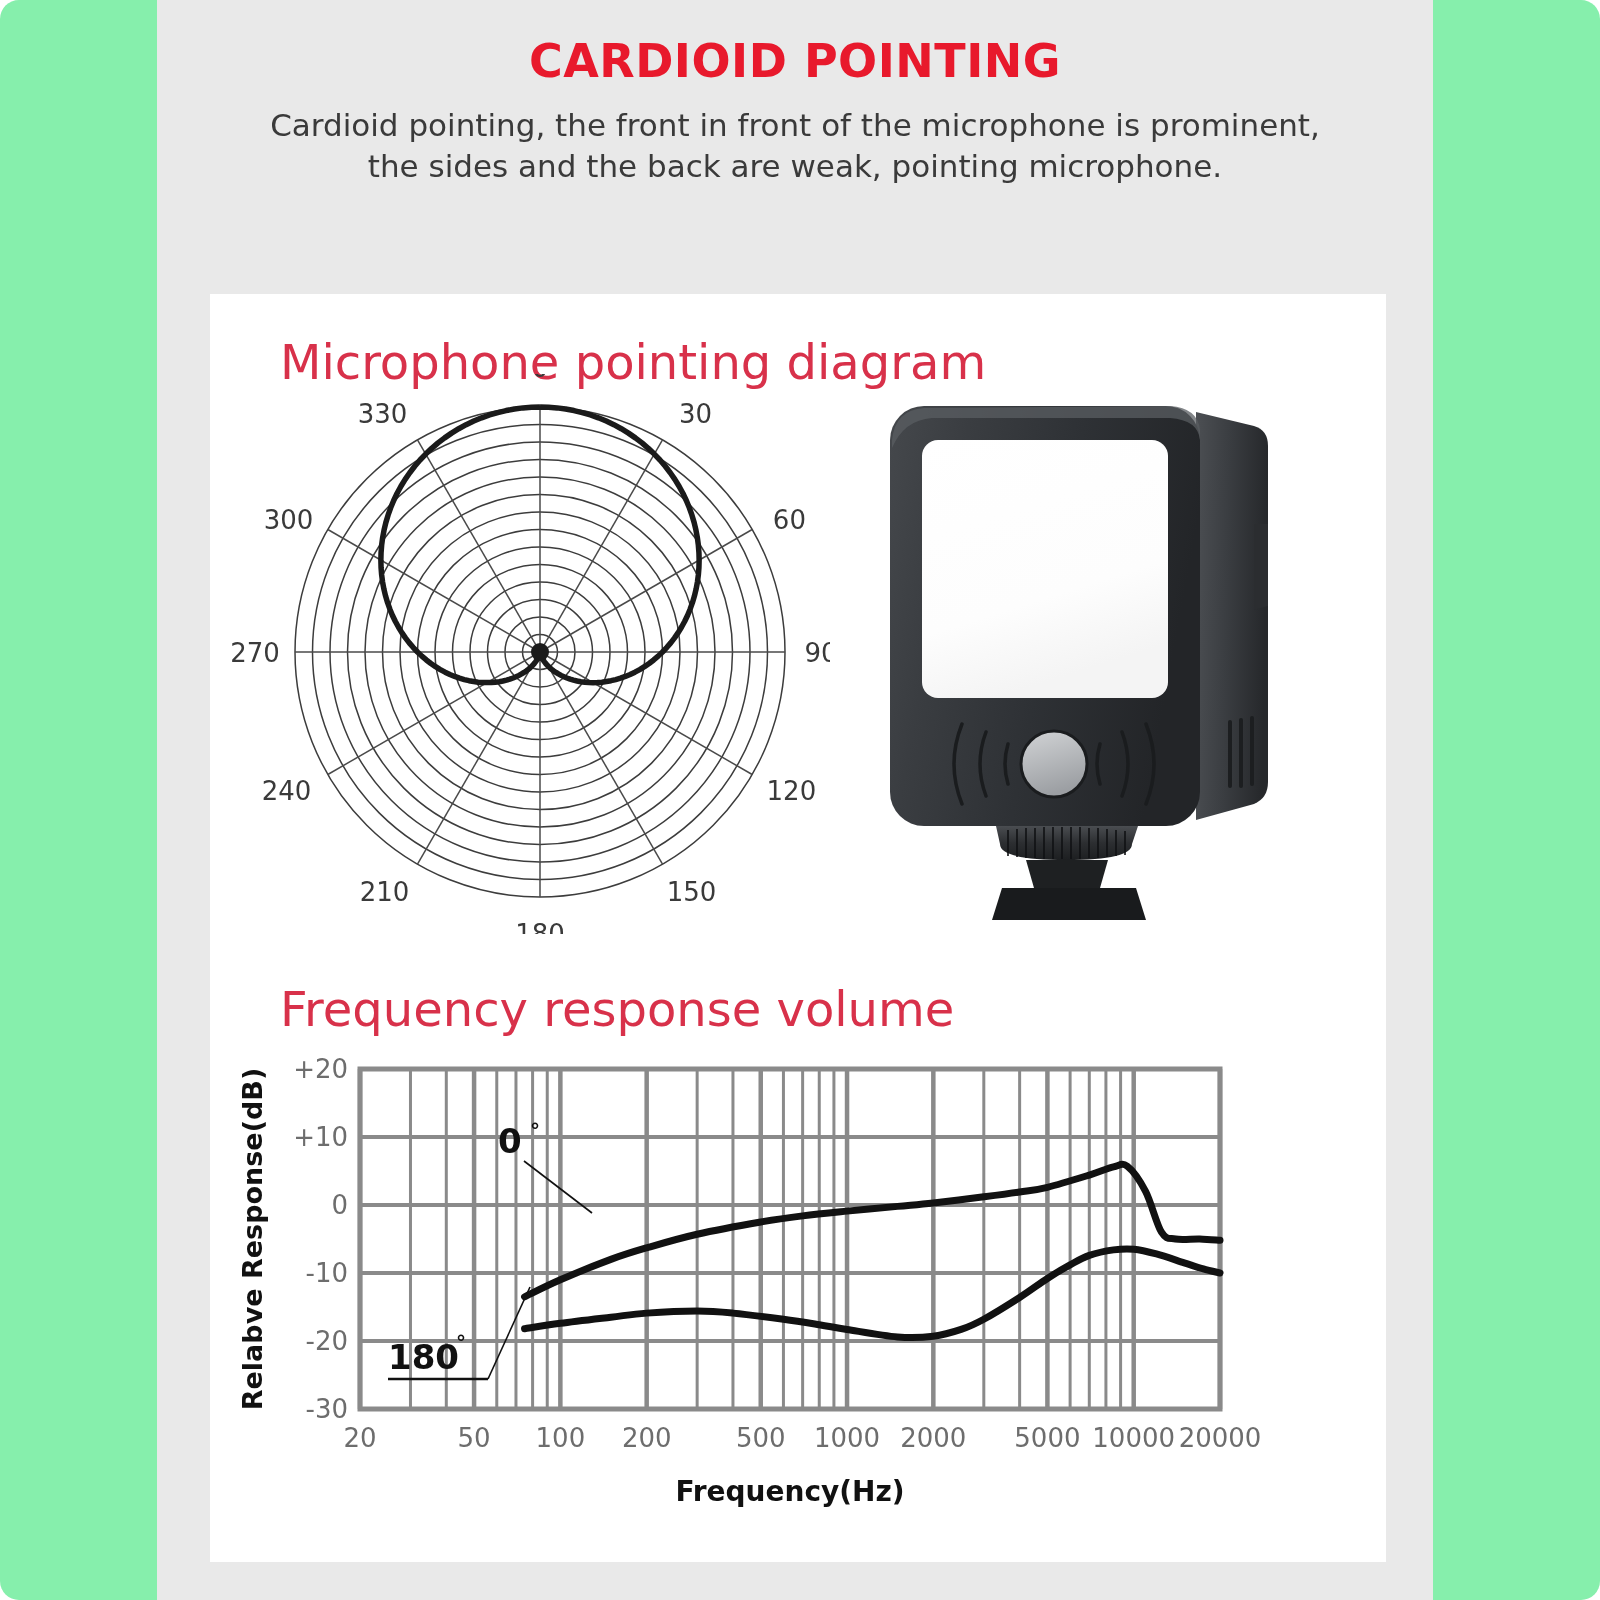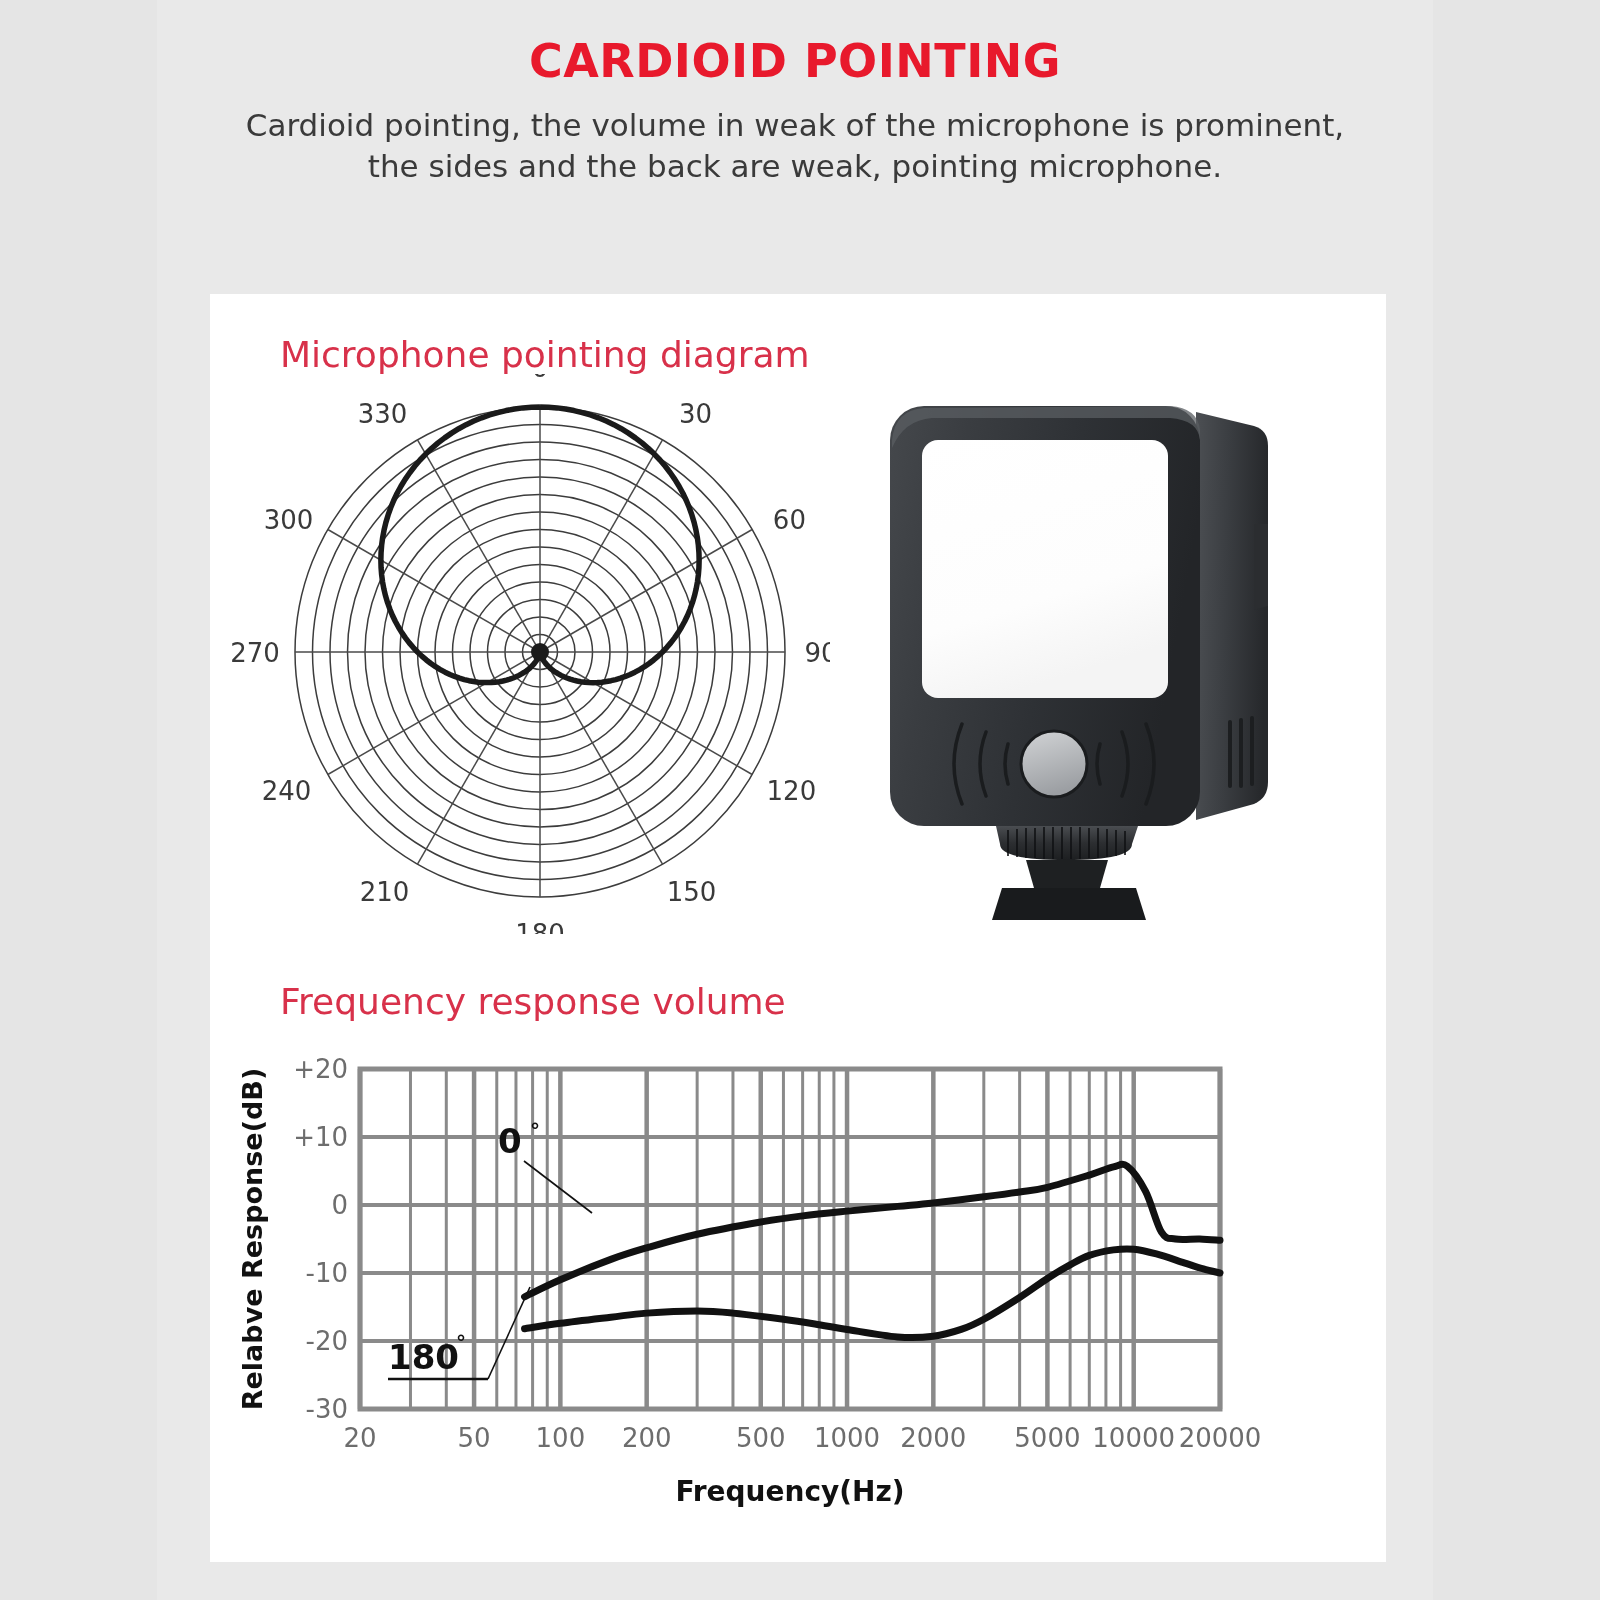--- a/index.html
+++ b/index.html
@@ -4,21 +4,22 @@
 <style>
   html,body{margin:0;padding:0;}
   body{
     width:1600px;height:1600px;
     background:#ffffff;
     font-family:"Liberation Sans", sans-serif;
     overflow:hidden;
   }
   #page{
     position:absolute;left:0;top:0;width:1600px;height:1600px;
-    background:#e5e5e5;
+    background:#86efac;
+    border-radius:19px;
   }
   
   #grey-panel{
     position:absolute;left:157px;top:0;width:1276px;height:1600px;
     background:#e9e9e9;
   }
   
   #header{
     position:absolute;left:157px;top:0;width:1276px;height:292px;
     text-align:center;
@@ -36,21 +37,21 @@
   }
   #subtitle .l2{display:block;}
   
   #card{
     position:absolute;left:210px;top:294px;width:1176px;height:1268px;
     background:#ffffff;
   }
   .section-title{
     position:absolute;
     color:#d8314a;
-    font-size:36px;
+    font-size:48px;
     font-family:"DejaVu Sans", sans-serif;
     white-space:nowrap;
   }
   #polar-title{left:70px;top:40px;}
   #freq-title{left:70px;top:687px;}
 
   
   #polar-wrap{position:absolute;left:20px;top:80px;width:600px;height:560px;}
   
   #product-wrap{position:absolute;left:640px;top:80px;width:520px;height:580px;}
@@ -63,21 +64,21 @@
 </head>
 <body>
 
 <div id="page">
 
   <div id="grey-panel"></div>
 
   <div id="header">
     <div id="title">CARDIOID POINTING</div>
     <div id="subtitle">
-      <span class="l1">Cardioid pointing, the volume in weak of the microphone is prominent,</span>
+      <span class="l1">Cardioid pointing, the front in front of the microphone is prominent,</span>
       <span class="l2">the sides and the back are weak, pointing microphone.</span>
     </div>
   </div>
 
   <div id="card">
 
     <div class="section-title" id="polar-title">Microphone pointing diagram</div>
 
     <div id="polar-wrap">
       <svg width="600" height="560" viewBox="0 0 600 560">

